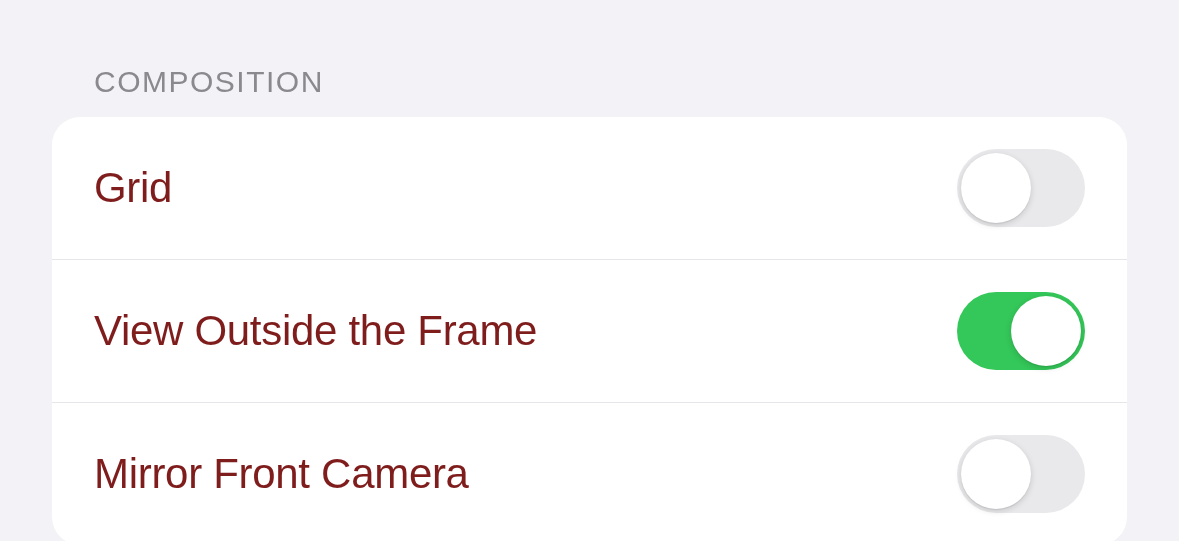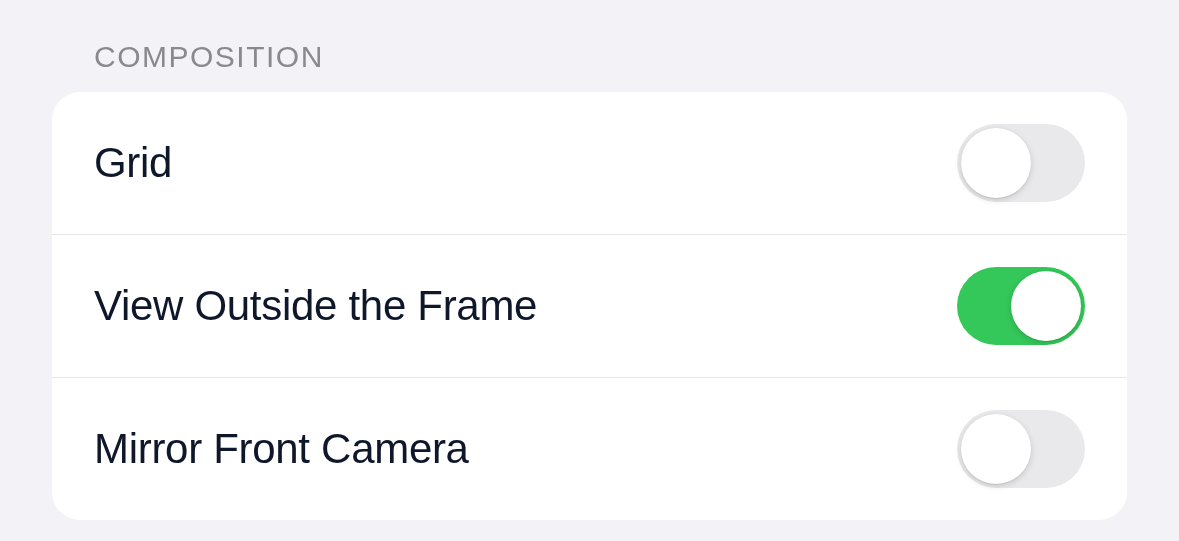--- a/index.html
+++ b/index.html
@@ -18,39 +18,40 @@
       padding: 40px 52px;
     }
     .section-header {
       font-size: 30px;
       letter-spacing: 1.5px;
       color: #8a8a8e;
       text-transform: uppercase;
       padding-left: 42px;
       margin-bottom: 18px;
       font-weight: 400;
+      margin-top: 25px;
     }
     .settings-group {
       background-color: #ffffff;
       border-radius: 28px;
       overflow: hidden;
     }
     .settings-row {
       display: flex;
       align-items: center;
       justify-content: space-between;
       padding: 32px 42px;
       min-height: 130px;
     }
     .settings-row + .settings-row {
       border-top: 1px solid #e5e5ea;
     }
     .row-label {
       font-size: 42px;
-      color: #0f172a;
+      color: #7f1d1d;
       font-weight: 400;
       letter-spacing: -0.3px;
       text-align: right;
     }
     .toggle {
       position: relative;
       width: 128px;
       height: 78px;
       border-radius: 39px;
       cursor: pointer;

